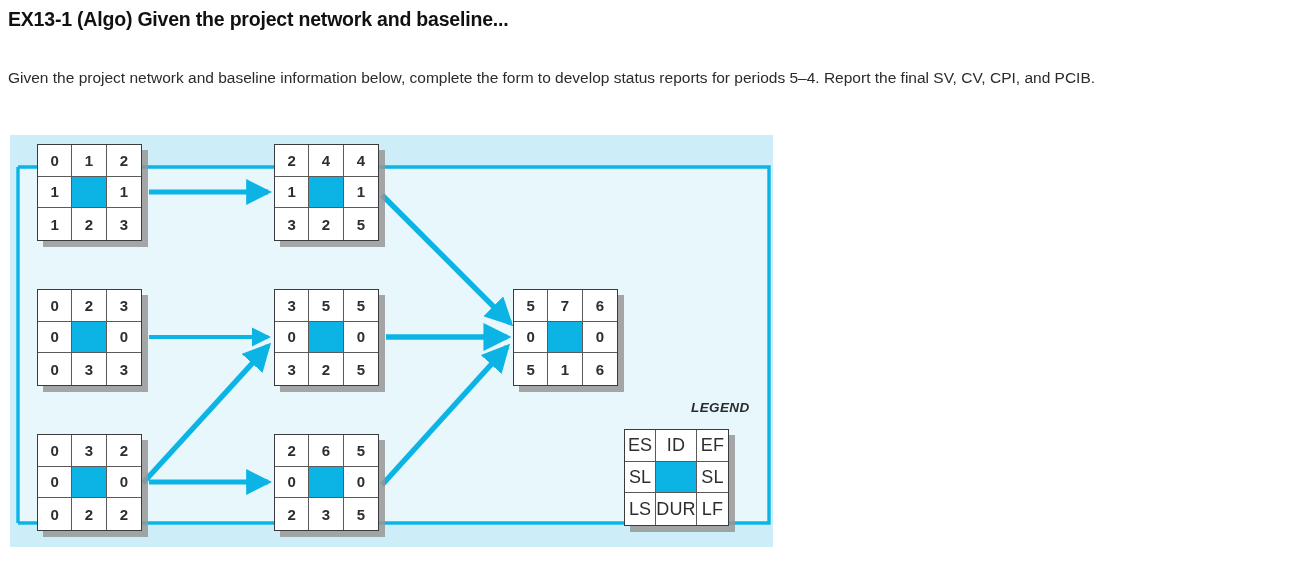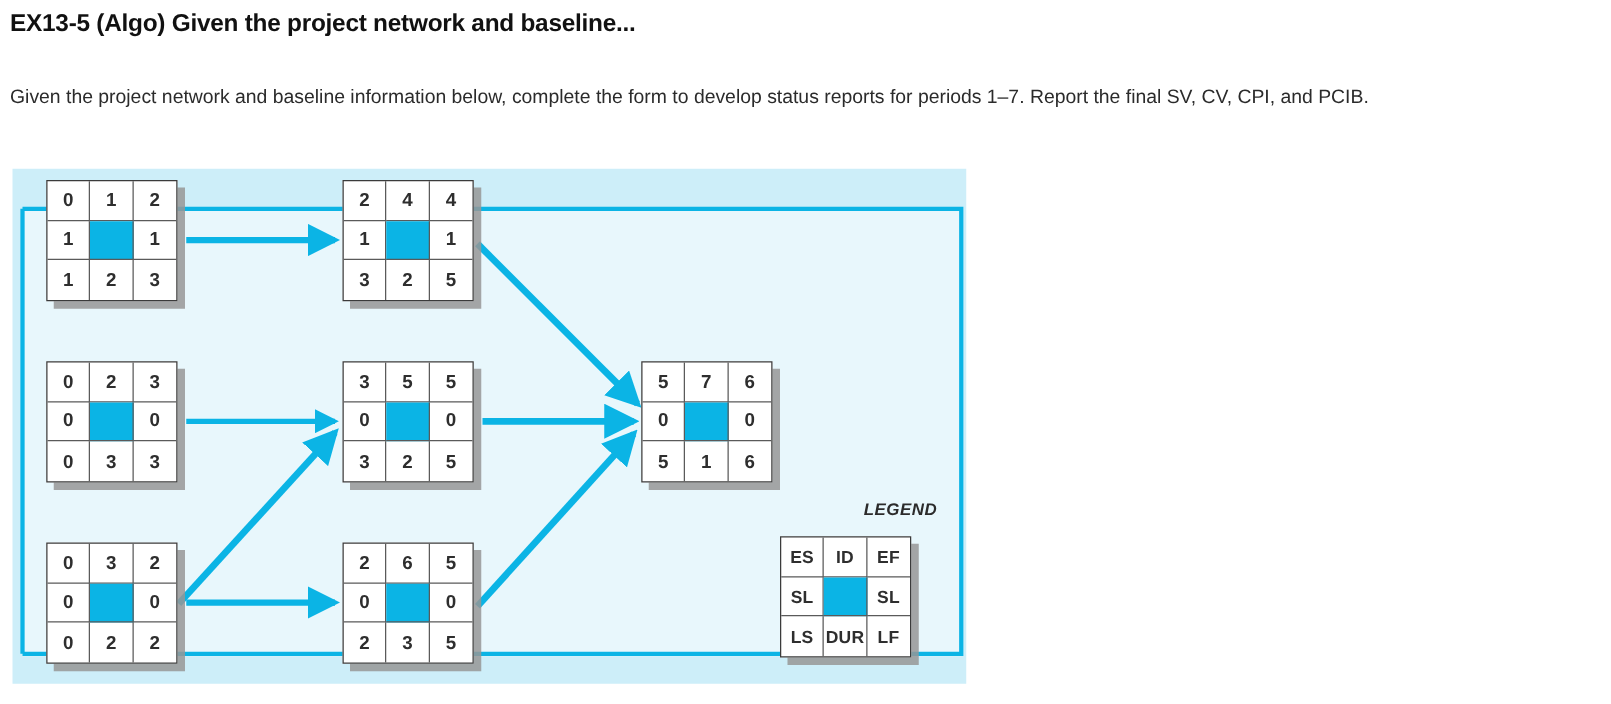--- a/index.html
+++ b/index.html
@@ -78,41 +78,41 @@
     font-weight: 600;
     color: #2e2e2e;
     line-height: 1;
   }
   .node .cell:nth-child(3n) { border-right: none; }
   .node .cell:nth-child(n+7) { border-bottom: none; }
   .node .cell.fill {
     background: #0bb4e5;
   }
   .node.legend-node .cell {
-    font-size: 14px;
-    font-weight: 700;
+    font-size: 18px;
+    font-weight: 400;
     letter-spacing: 0.2px;
   }
 
   .legend-title {
     position: absolute;
     font-size: 13.5px;
     font-style: italic;
     font-weight: 700;
     color: #2b2b2b;
     letter-spacing: 0.4px;
     z-index: 6;
   }
 </style>
 </head>
 <body>
 
-<div class="page-title">EX13-5 (Algo) Given the project network and baseline...</div>
-
-<div class="prompt">Given the project network and baseline information below, complete the form to develop status reports for periods 1–7. Report the final SV, CV, CPI, and PCIB.</div>
+<div class="page-title">EX13-1 (Algo) Given the project network and baseline...</div>
+
+<div class="prompt">Given the project network and baseline information below, complete the form to develop status reports for periods 5–4. Report the final SV, CV, CPI, and PCIB.</div>
 
 <div class="diagram-panel">
 
   <svg class="diagram-svg" viewBox="0 0 763 412" preserveAspectRatio="none">
     <defs>
       <marker id="ah" viewBox="0 0 10 10" refX="8.4" refY="5" markerWidth="5.2" markerHeight="5.2" orient="auto-start-reverse">
         <path d="M 0 0 L 10 5 L 0 10 z" fill="#0bb4e5"></path>
       </marker>
       <marker id="ahb" viewBox="0 0 10 10" refX="8.4" refY="5" markerWidth="4.6" markerHeight="4.6" orient="auto-start-reverse">
         <path d="M 0 0 L 10 5 L 0 10 z" fill="#0bb4e5"></path>

